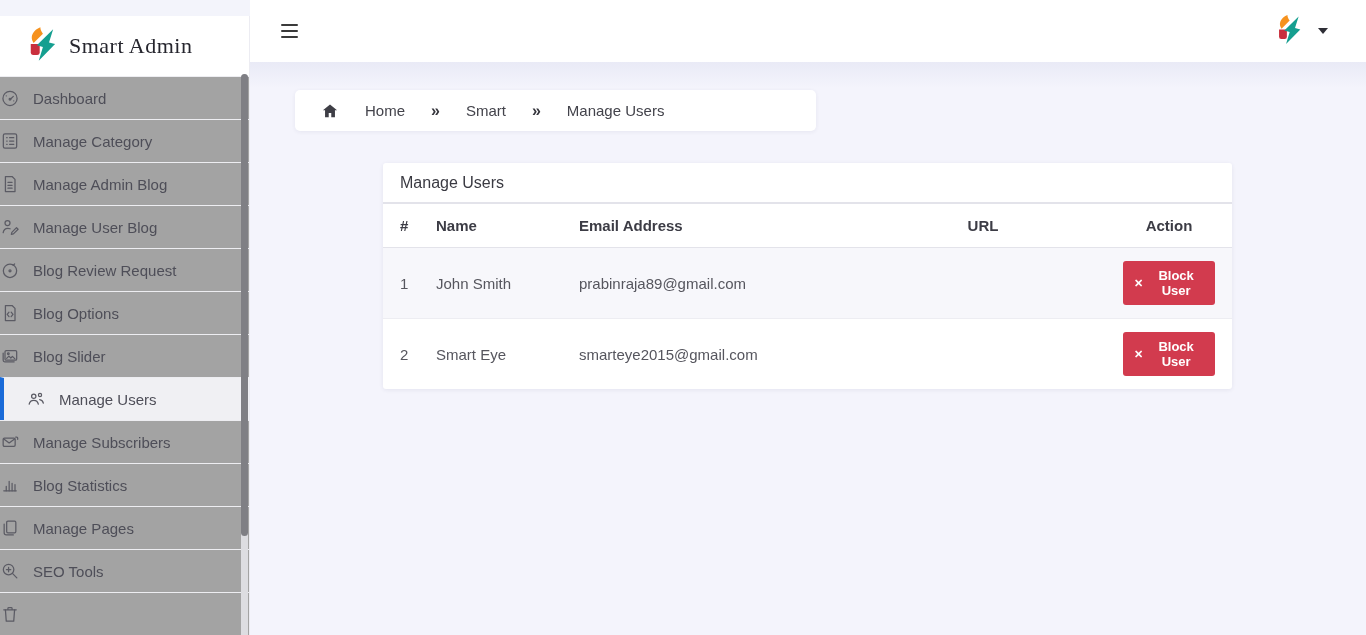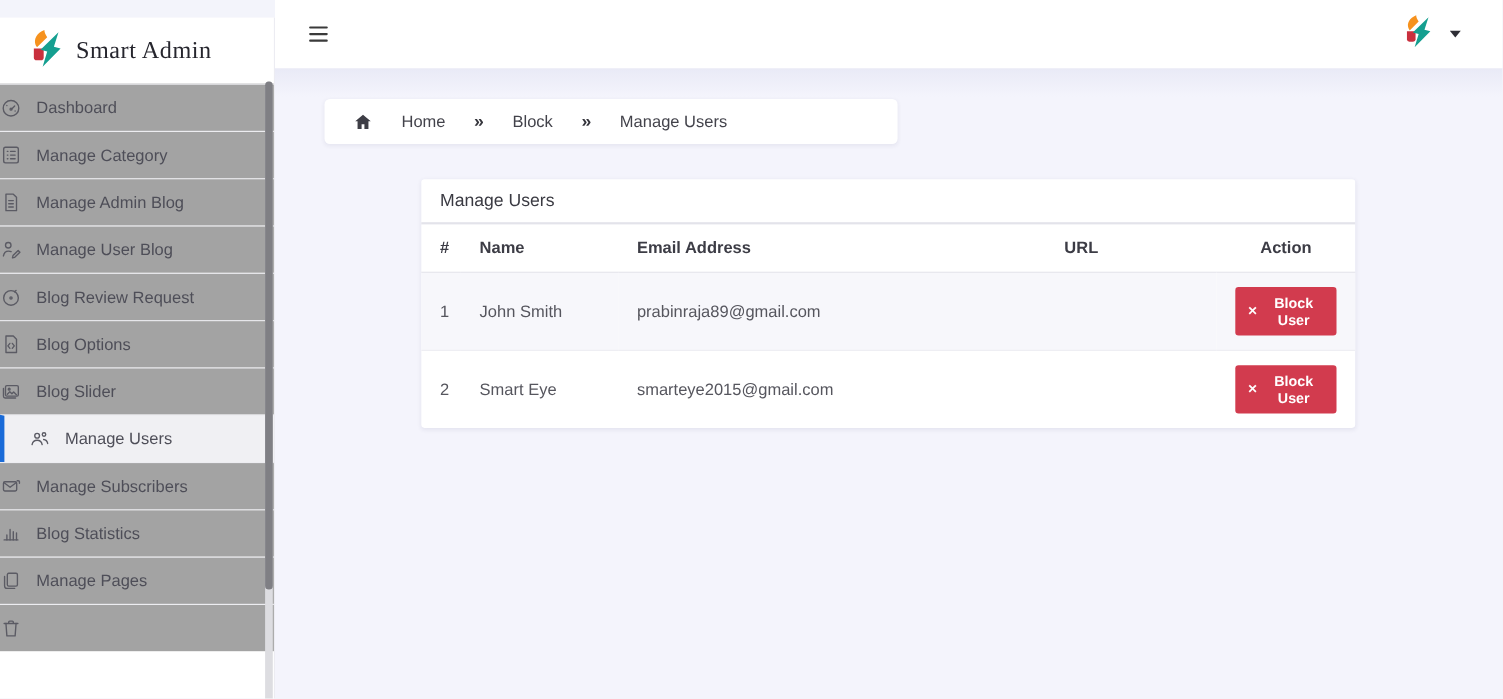--- a/index.html
+++ b/index.html
@@ -228,20 +228,30 @@
         <span class="mi-label">Blog Statistics</span>
       </div>
       <div class="menu-item">
         <span class="mi-icon">
           <svg viewBox="0 0 24 24">
             <rect x="8" y="3.8" width="11" height="14" rx="1.5"></rect>
             <path d="M16 20.3H7.6Q5 20.3 5 17.7V7.3"></path>
           </svg>
         </span>
         <span class="mi-label">Manage Pages</span>
+      </div>
+      <div class="menu-item">
+        <span class="mi-icon">
+          <svg viewBox="0 0 24 24">
+            <circle cx="10.3" cy="10.3" r="6.3"></circle>
+            <path d="M10.3 7.7v5.2M7.7 10.3h5.2"></path>
+            <path d="M15.2 15.2l5 5"></path>
+          </svg>
+        </span>
+        <span class="mi-label">SEO Tools</span>
       </div>
       <div class="menu-item">
         <span class="mi-icon">
           <svg viewBox="0 0 24 24">
             <path d="M4.5 7h15M9.5 7V5.4q0-1 1-1h3q1 0 1 1V7"></path>
             <path d="M6.5 7l1 13.5h9l1-13.5"></path>
           </svg>
         </span>
         <span class="mi-label"></span>
       </div>
@@ -269,21 +279,21 @@
 
 <main class="content">
   <div class="breadcrumb-card" id="breadcrumb">
       <span class="bc-home">
         <svg viewBox="0 0 24 24">
           <path d="M12 3.2 2.6 11h2.8v9.3h4.9v-5.6h3.4v5.6h4.9V11h2.8z"></path>
         </svg>
       </span>
       <span class="bc-link">Home</span>
       <span class="bc-sep">»</span>
-      <span class="bc-link">Block</span>
+      <span class="bc-link">Smart</span>
       <span class="bc-sep">»</span>
       <span class="bc-current">Manage Users</span>
     </div>
 
   <section class="card">
     <div class="card-title">Manage Users</div>
     <table class="users-table">
       <colgroup>
         <col style="width:36px">
           <col style="width:143px">

